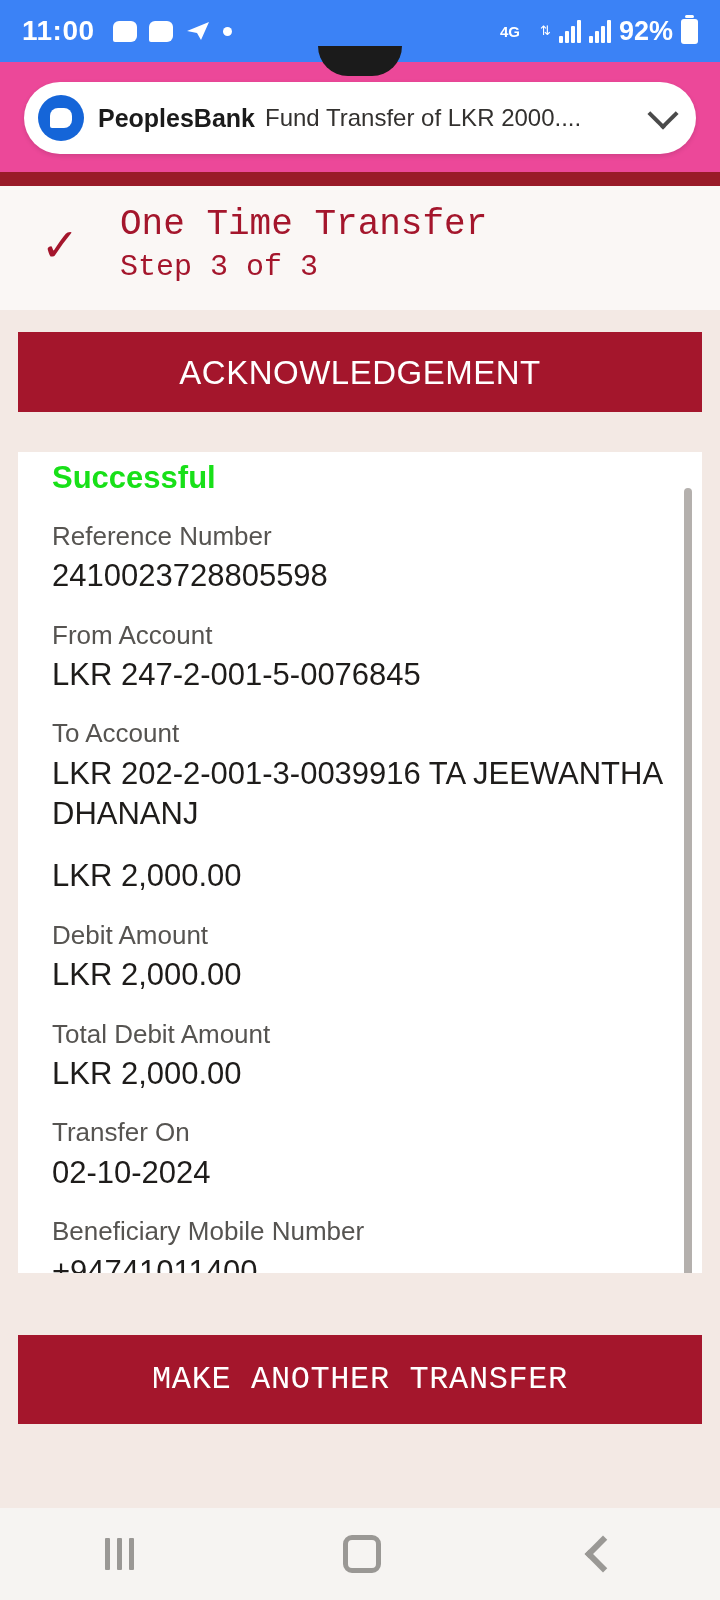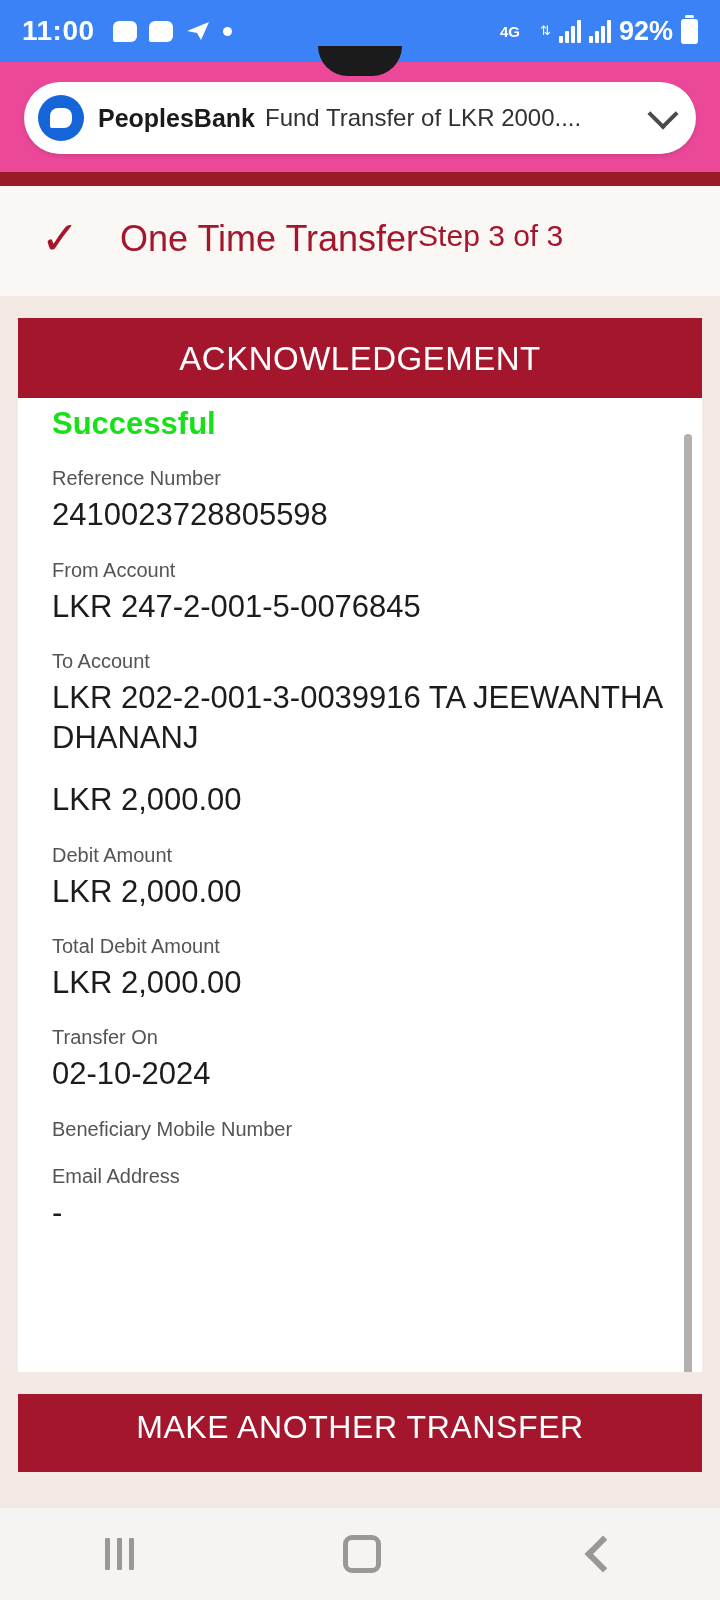--- a/index.html
+++ b/index.html
@@ -79,66 +79,67 @@
     background: #faf7f5;
     flex: none;
     display: flex; align-items: center;
     padding: 16px 0 22px 0;
     min-height: 110px;
   }
   .check {
     width: 120px; text-align: center;
     color: #a4162c; font-size: 46px; line-height: 1; font-weight: 400;
   }
-  .steptitles { display: flex; flex-direction: row; }
+  .steptitles { display: flex; flex-direction: column; font-family: Liberation Mono, monospace; }
   .step-title { color: #a4162c; font-size: 36px; font-weight: 400; line-height: 1.25; }
   .step-sub { color: #a4162c; font-size: 30px; font-weight: 400; line-height: 1.35; }
 
   
   .bodywrap {
     flex: 1; background: #f3e9e4; position: relative;
     padding: 22px 18px 0 18px;
-    display: flex; flex-direction: column; overflow: hidden;
+    display: flex; flex-direction: column; overflow: hidden; gap: 40px;
   }
   .ack-bar {
     background: #a4162c; color: #fff;
     text-align: center; font-size: 33px; letter-spacing: .5px;
     padding: 22px 0 20px 0; flex: none;
   }
   .card {
     background: #ffffff;
     flex: 1;
     overflow: hidden;
     position: relative;
     padding: 0 0 0 0;
   }
   .card-inner { padding: 0 34px 14px 34px; margin-top: -18px; }
   .field { margin-top: 22px; }
   .field:first-child { margin-top: 0; }
-  .f-label { font-size: 20px; color: #565451; line-height: 1.25; }
+  .f-label { font-size: 26px; color: #565451; line-height: 1.25; }
   .f-value { font-size: 31px; color: #1e1c1a; line-height: 1.3; margin-top: 4px; word-wrap: break-word; }
   .f-value.success { color: #18e018; font-weight: 700; }
   .clipped { overflow: hidden; height: 20px; }
   .clipped .f-label { margin-top: -10px; display: block; }
 
   .scroll-track {
     position: absolute; right: 10px; top: 36px; bottom: 14px; width: 8px;
     background: transparent;
   }
   .scroll-thumb {
     position: absolute; right: 0; top: 0; width: 8px; height: 985px;
     background: #b4b0ad; border-radius: 4px;
   }
 
   .cta {
     flex: none;
     background: #a4162c; color: #ffffff;
     text-align: center; font-size: 32px; letter-spacing: .6px;
-    padding: 15px 0 26px 0;
-    margin: 22px 0 0 0;
+    padding: 26px 0 26px 0;
+    margin: 22px 0 8px 0;
+    font-family: Liberation Mono, monospace;
   }
   .gap { height: 36px; background: #f3e9e4; flex: none; }
 
   
   .navbar {
     height: 92px; background: #f6f4f2; flex: none;
     display: flex; align-items: center; justify-content: space-around;
   }
   .nav-recents { display: flex; gap: 7px; }
   .nav-recents i { width: 5px; height: 32px; background: #9a9895; display: block; border-radius: 1px; }
@@ -248,20 +249,21 @@
           <div class="f-value">LKR 2,000.00</div>
         </div>
 
         <div class="field">
           <div class="f-label">Transfer On</div>
           <div class="f-value">02-10-2024</div>
         </div>
 
         <div class="field">
           <div class="f-label">Beneficiary Mobile Number</div>
+          <div class="f-value">+94741011400</div>
         </div>
 
         <div class="field">
           <div class="f-label">Email Address</div>
           <div class="f-value">-</div>
         </div>
 
       </div>
       <div class="scroll-track">
         <div class="scroll-thumb"></div>

